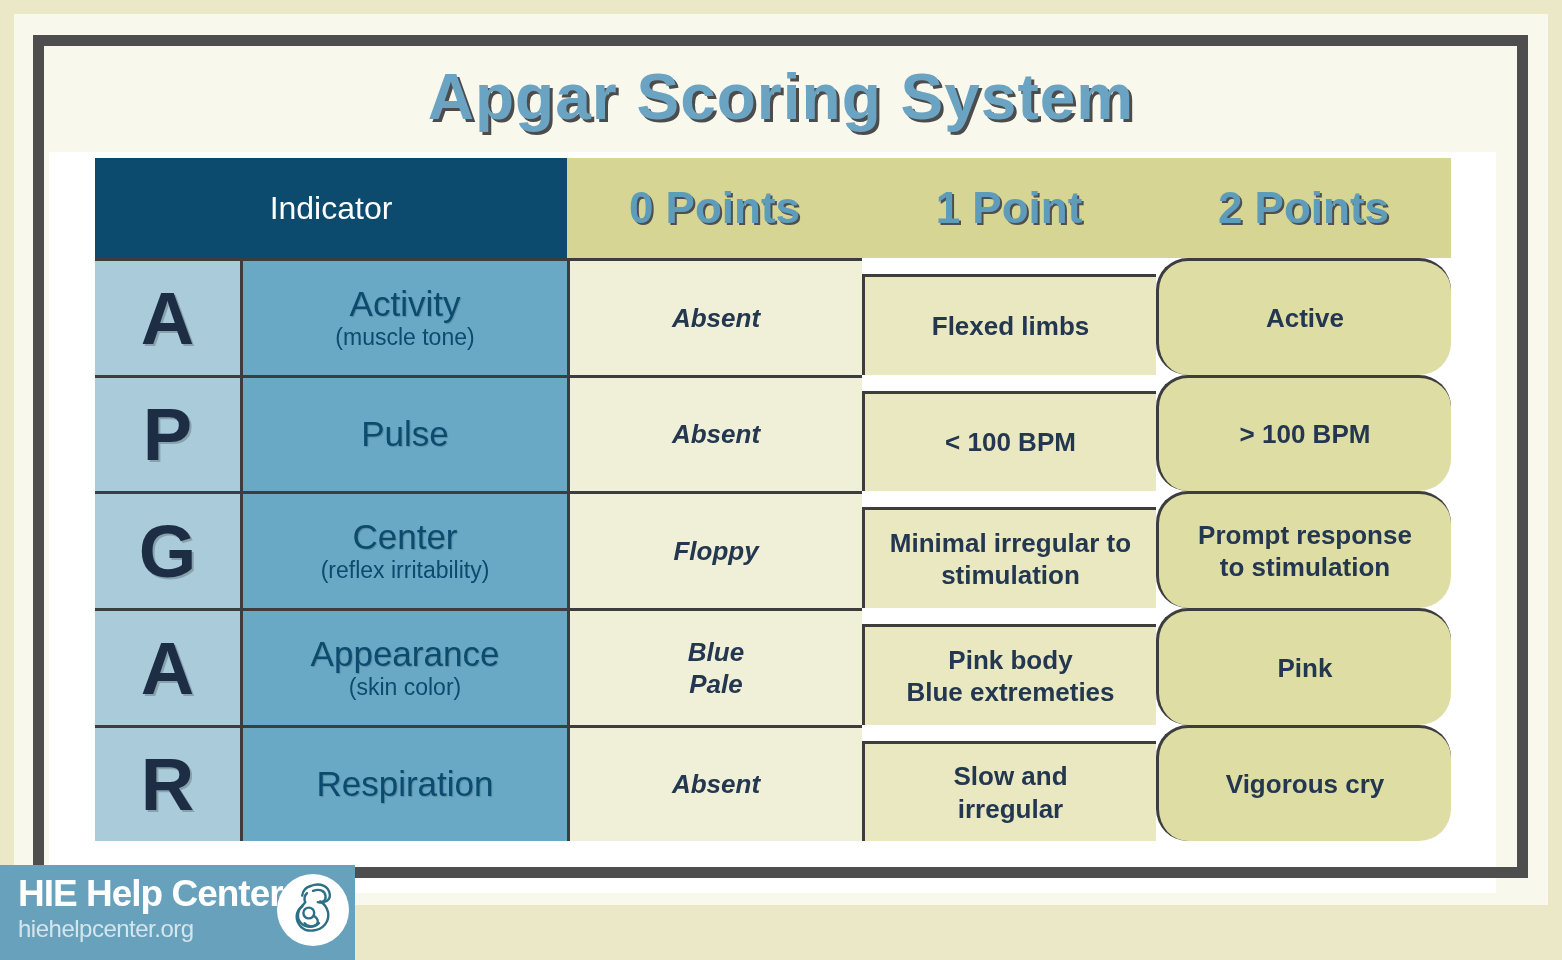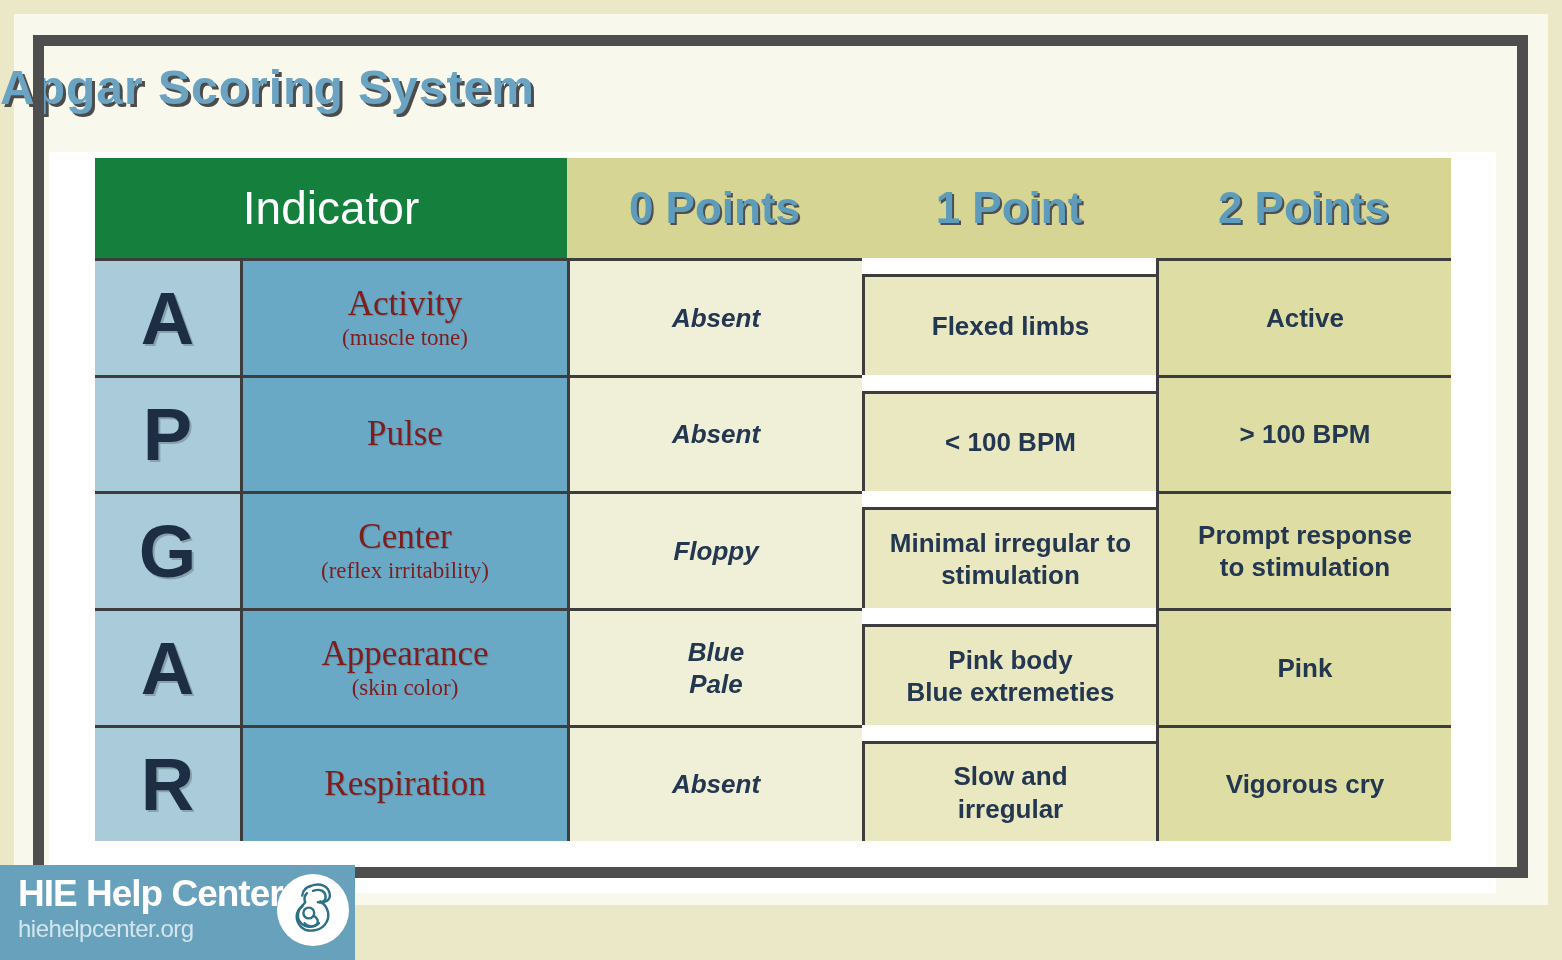--- a/index.html
+++ b/index.html
@@ -1,38 +1,38 @@
 <!DOCTYPE html>
 <html><head>
 <meta charset="utf-8">
 <style>
   html,body{margin:0;padding:0;}
   body{font-family:"Liberation Sans",sans-serif;}
   .stage{position:relative;width:1562px;height:960px;background:#ebe8c7;overflow:hidden;}
   .inner-cream{position:absolute;left:14px;top:14px;width:1534px;height:891px;background:#f9f8ed;z-index:0;}
   .white-panel{position:absolute;left:49px;top:152px;width:1447px;height:741px;background:#ffffff;z-index:1;}
   .frame{position:absolute;left:33px;top:35px;width:1495px;height:843px;border:11px solid #4e4e4e;box-sizing:border-box;z-index:3;pointer-events:none;}
-  .title{position:absolute;left:0;right:0;top:60px;z-index:2;
-         font-size:48px;font-weight:600;letter-spacing:1px;color:#6ba4c2;
+  .title{position:absolute;left:0;right:0;top:60px;text-align:center;z-index:2;
+         font-size:64px;font-weight:600;letter-spacing:1px;color:#6ba4c2;
          text-shadow:3px 3px 0 #4c4c4c;}
   
   .apgar-table{position:absolute;left:95px;top:158px;width:1356px;z-index:2;
          display:grid;grid-template-columns:145px 327px 295px 294px 295px;
          grid-template-rows:100px 117px 116px 117px 117px 116px;}
   .cell{display:flex;flex-direction:column;align-items:center;justify-content:center;text-align:center;box-sizing:border-box;}
-  .h-indicator{grid-column:1/3;background:#15803d;color:#ffffff;font-size:46px;font-weight:400;}
+  .h-indicator{grid-column:1/3;background:#0c4a6e;color:#ffffff;font-size:32px;font-weight:400;}
   .h-points{background:#d6d593;color:#5e9cbc;font-size:44px;font-weight:700;text-shadow:2px 2px 0 #4f4f4f;}
   .letter{background:#a9cbda;color:#1d2e44;font-size:74px;font-weight:600;text-shadow:2px 2px 0 rgba(40,40,40,0.25);}
-  .iname{background:#6aa9c5;color:#7f1d1d;font-family:Liberation Serif, serif;}
+  .iname{background:#6aa9c5;color:#0c4a6e;}
   .iname .nm{font-size:35px;font-weight:400;text-shadow:1px 1px 1px rgba(0,0,0,0.18);line-height:1.15;}
   .iname .sub{font-size:23px;font-weight:400;line-height:1.2;}
   .val{color:#233750;font-size:26px;font-weight:600;line-height:1.25;white-space:pre-line;}
   .c0{background:#f0efd8;font-style:italic;}
   .c1{background:#e9e8c1;margin-top:16px;}
-  .c2{background:#dedda4;}
+  .c2{background:#dedda4;border-radius:32px;}
   .bt{border-top:3px solid #3d3d3d;}
   .bl{border-left:3px solid #3d3d3d;}
   
   .logo-banner{position:absolute;left:0;top:865px;width:355px;height:96px;background:#68a1bc;z-index:4;}
   .logo-text{position:absolute;left:18px;top:10px;}
   .brand{font-size:37px;font-weight:700;color:#ffffff;letter-spacing:-1px;line-height:1.05;}
   .site{font-size:24px;font-weight:400;color:#d4e5ec;letter-spacing:-0.5px;margin-top:1px;}
   .logo-circle{position:absolute;right:6px;top:9px;width:72px;height:72px;background:#ffffff;border-radius:50%;
          display:flex;align-items:center;justify-content:center;}
 </style>

